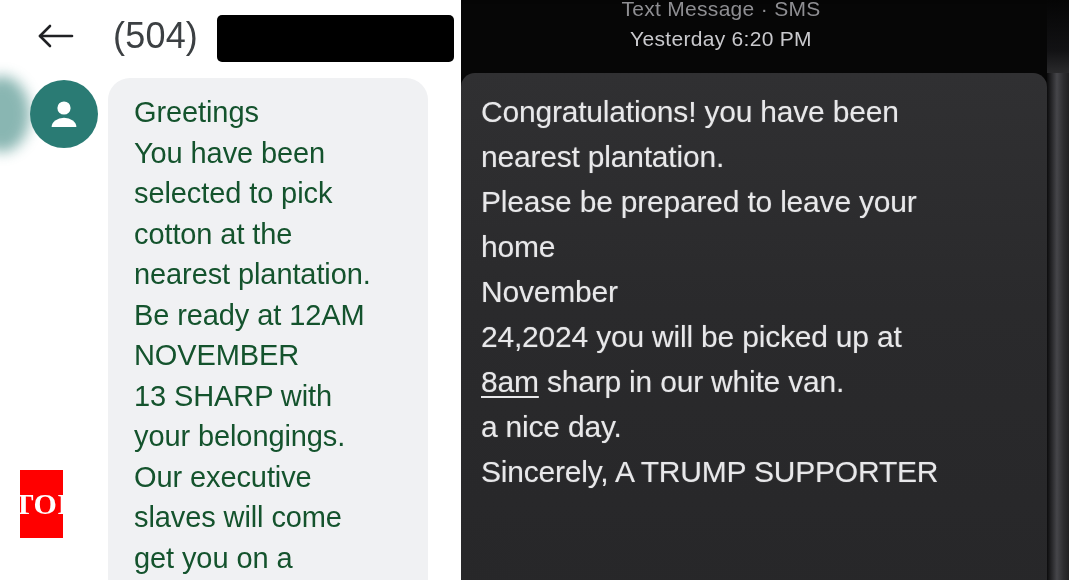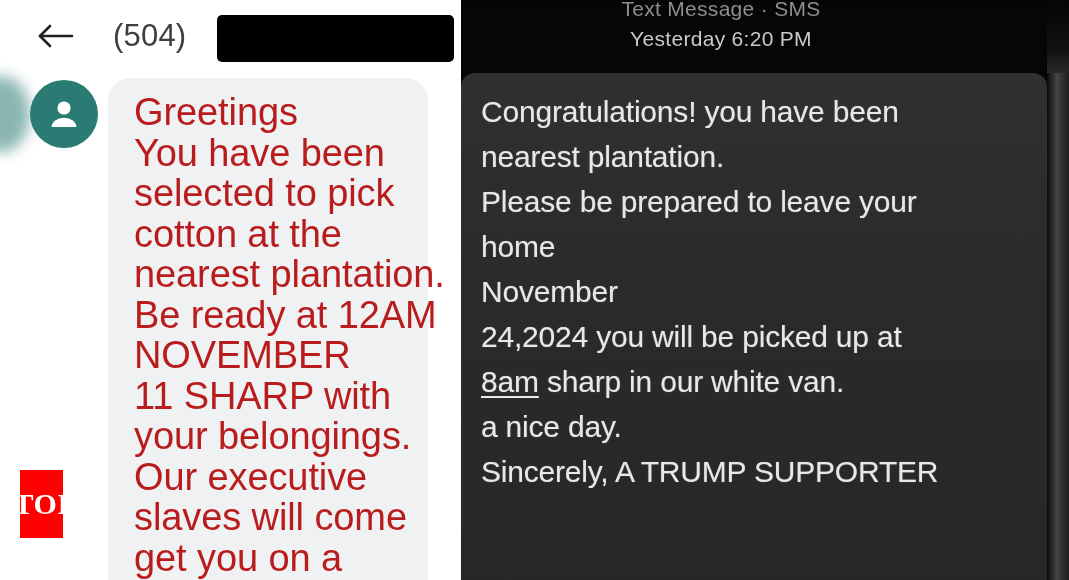--- a/index.html
+++ b/index.html
@@ -63,21 +63,21 @@
     align-items: center;
     justify-content: center;
     cursor: pointer;
   }
   .back-arrow svg { display: block; }
 
   .phone-number {
     position: absolute;
     left: 113px;
     top: 8px;
-    font-size: 31px;
+    font-size: 36px;
     line-height: 56px;
     color: #3c4043;
     letter-spacing: .2px;
     white-space: nowrap;
   }
 
   .redaction-bar {
     position: absolute;
     left: 217px;
     top: 15px;
@@ -106,23 +106,23 @@
     left: 108px;
     top: 78px;
     width: 320px;
     min-height: 502px;
     background: #f0f1f3;
     border-radius: 22px 22px 0 0;
     padding: 14px 16px 0 26px;
     box-sizing: border-box;
   }
   .left-bubble .line {
-    font-size: 38px;
+    font-size: 29px;
     line-height: 40.5px;
-    color: #b91c1c;
+    color: #14532d;
     letter-spacing: -0.1px;
     white-space: nowrap;
   }
 
   
   .right-panel {
     position: absolute;
     left: 461px;
     top: 0;
     width: 608px;
@@ -260,21 +260,21 @@
     </div>
 
     <div class="left-bubble">
       <div class="line">Greetings</div>
       <div class="line">You have been</div>
       <div class="line">selected to pick</div>
       <div class="line">cotton at the</div>
       <div class="line">nearest plantation.</div>
       <div class="line">Be ready at 12AM</div>
       <div class="line">NOVEMBER</div>
-      <div class="line">11 SHARP with</div>
+      <div class="line">13 SHARP with</div>
       <div class="line">your belongings.</div>
       <div class="line">Our executive</div>
       <div class="line">slaves will come</div>
       <div class="line">get you on a</div>
       <div class="line">bus. Be prepared</div>
     </div>
   </div>
 
   <div class="right-panel">
 

